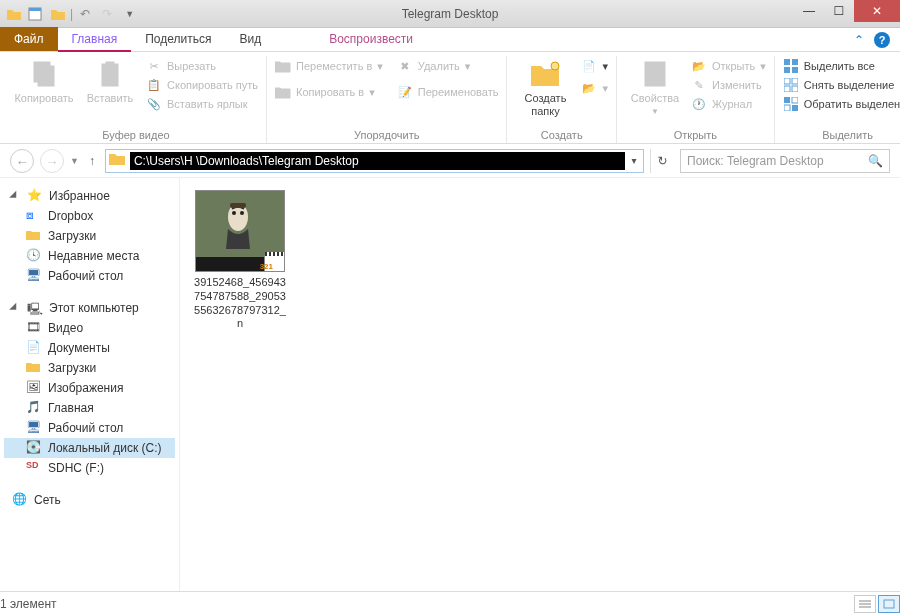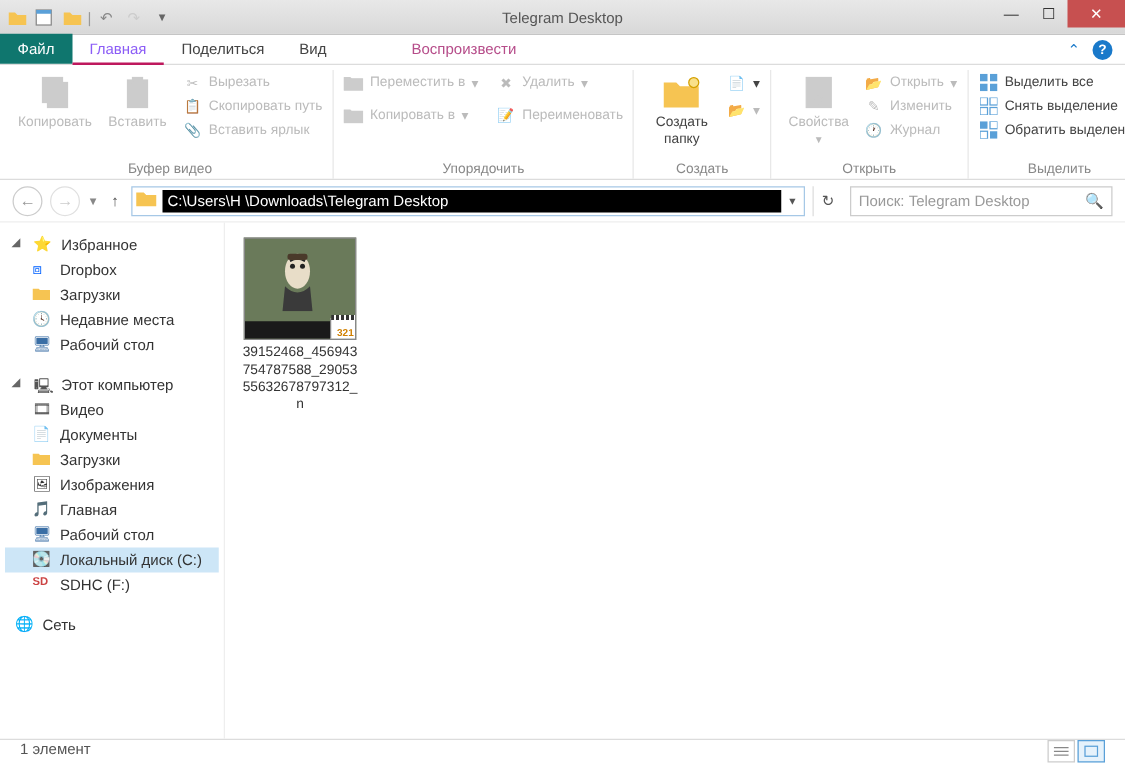--- a/index.html
+++ b/index.html
@@ -11,21 +11,21 @@
 .titlebar .qat .q { width: 20px; height: 20px; display: flex; align-items: center; justify-content: center; }
 .titlebar .wtitle { position: absolute; left: 0; right: 0; text-align: center; font-size: 12px; color: #555; pointer-events: none; }
 .titlebar .ctx { position: absolute; left: 270px; top: 0; height: 28px; background: #fccfe6; padding: 0 12px; display: flex; align-items: center; font-size: 11px; color: #7a2c56; }
 .titlebar .controls { position: absolute; right: 0; top: 0; display: flex; }
 .titlebar .controls .wc { width: 30px; height: 22px; display: flex; align-items: center; justify-content: center; font-size: 12px; }
 .titlebar .controls .wc.close { background: #c75050; color: #fff; width: 46px; }
 .titlebar .drop { margin-left: 6px; color: #666; font-size: 9px; }
 
 
 .tabs { height: 24px; background: #fff; display: flex; align-items: flex-end; border-bottom: 1px solid #dcdcdc; position: relative; }
-.tabs .file { background: #0f766e; color: #fff; padding: 4px 14px; font-size: 12px; height: 24px; display: flex; align-items: center; }
+.tabs .file { background: #a16207; color: #fff; padding: 4px 14px; font-size: 12px; height: 24px; display: flex; align-items: center; }
 .tabs .tab { padding: 4px 14px; font-size: 12px; color: #444; height: 24px; display: flex; align-items: center; }
 .tabs .tab.active { color: #8b5cf6; border-bottom: 2px solid #be185d; margin-bottom: -1px; margin-top: 44px; }
 .tabs .tab.ctx { color: #b64d8a; margin-left: 40px; }
 .tabs .right { position: absolute; right: 10px; top: 4px; display: flex; gap: 10px; align-items: center; }
 .tabs .right .chevron { color: #1979ca; }
 .tabs .right .help { width: 16px; height: 16px; border-radius: 50%; background: #1979ca; color: #fff; font-size: 11px; display: flex; align-items: center; justify-content: center; font-weight: bold; }
 
 
 .ribbon { height: 92px; background: #fff; border-bottom: 1px solid #dcdcdc; display: flex; padding: 4px 6px 0 6px; }
 .group { display: flex; flex-direction: column; border-right: 1px solid #e8e8e8; padding: 0 8px; }
@@ -61,25 +61,25 @@
 .navspace { height: 12px; }
 .ni { width: 16px; height: 16px; display: inline-flex; }
 
 .content { flex: 1; padding: 12px; display: flex; align-items: flex-start; }
 .fileitem { width: 96px; display: flex; flex-direction: column; align-items: center; gap: 4px; }
 .thumb { width: 90px; height: 82px; background: #6a7a5a; border: 1px solid #888; position: relative; overflow: hidden; }
 .thumb .face { position: absolute; left: 22px; top: 8px; width: 40px; height: 50px; }
 .thumb .strip { position: absolute; bottom: 0; left: 0; right: 0; height: 14px; background: #1a1a1a; font-size: 6px; color: #9c9; padding-left: 2px; }
 .thumb .badge { position: absolute; right: -2px; bottom: -2px; width: 22px; height: 18px; background: #fff; border: 1px solid #888; }
 .thumb .badge::before { content:""; position:absolute; top:-4px; left:0; right:0; height:4px; background: repeating-linear-gradient(90deg,#333 0 2px,#fff 2px 4px); }
-.thumb .badge .n { font-size: 8px; color: #d08000; font-weight: bold; position: absolute; bottom: 1px; right: 2px; }
+.thumb .badge .n { font-size: 8px; color: #d08000; font-weight: bold; position: absolute; bottom: 1px; right: 12px; }
 .fname { font-size: 11px; text-align: center; line-height: 1.25; color: #333; word-break: break-all; }
 
 
-.status { height: 24px; border-top: 1px solid #dcdcdc; display: flex; padding: 0 16px; font-size: 12px; color: #555; justify-content: space-between; }
+.status { height: 24px; border-top: 1px solid #dcdcdc; display: flex; align-items: center; padding: 0 0; font-size: 12px; color: #555; justify-content: space-between; }
 .status .views { display: flex; gap: 2px; }
 .status .vbtn { width: 22px; height: 18px; border: 1px solid #ccc; display: flex; align-items: center; justify-content: center; }
 .status .vbtn.act { border-color: #5aa0d8; background: #e6f2fb; }
 
 svg { display: block; }
 .folder-svg { fill: #f6c452; }
 </style>
 </head>
 <body>
 

